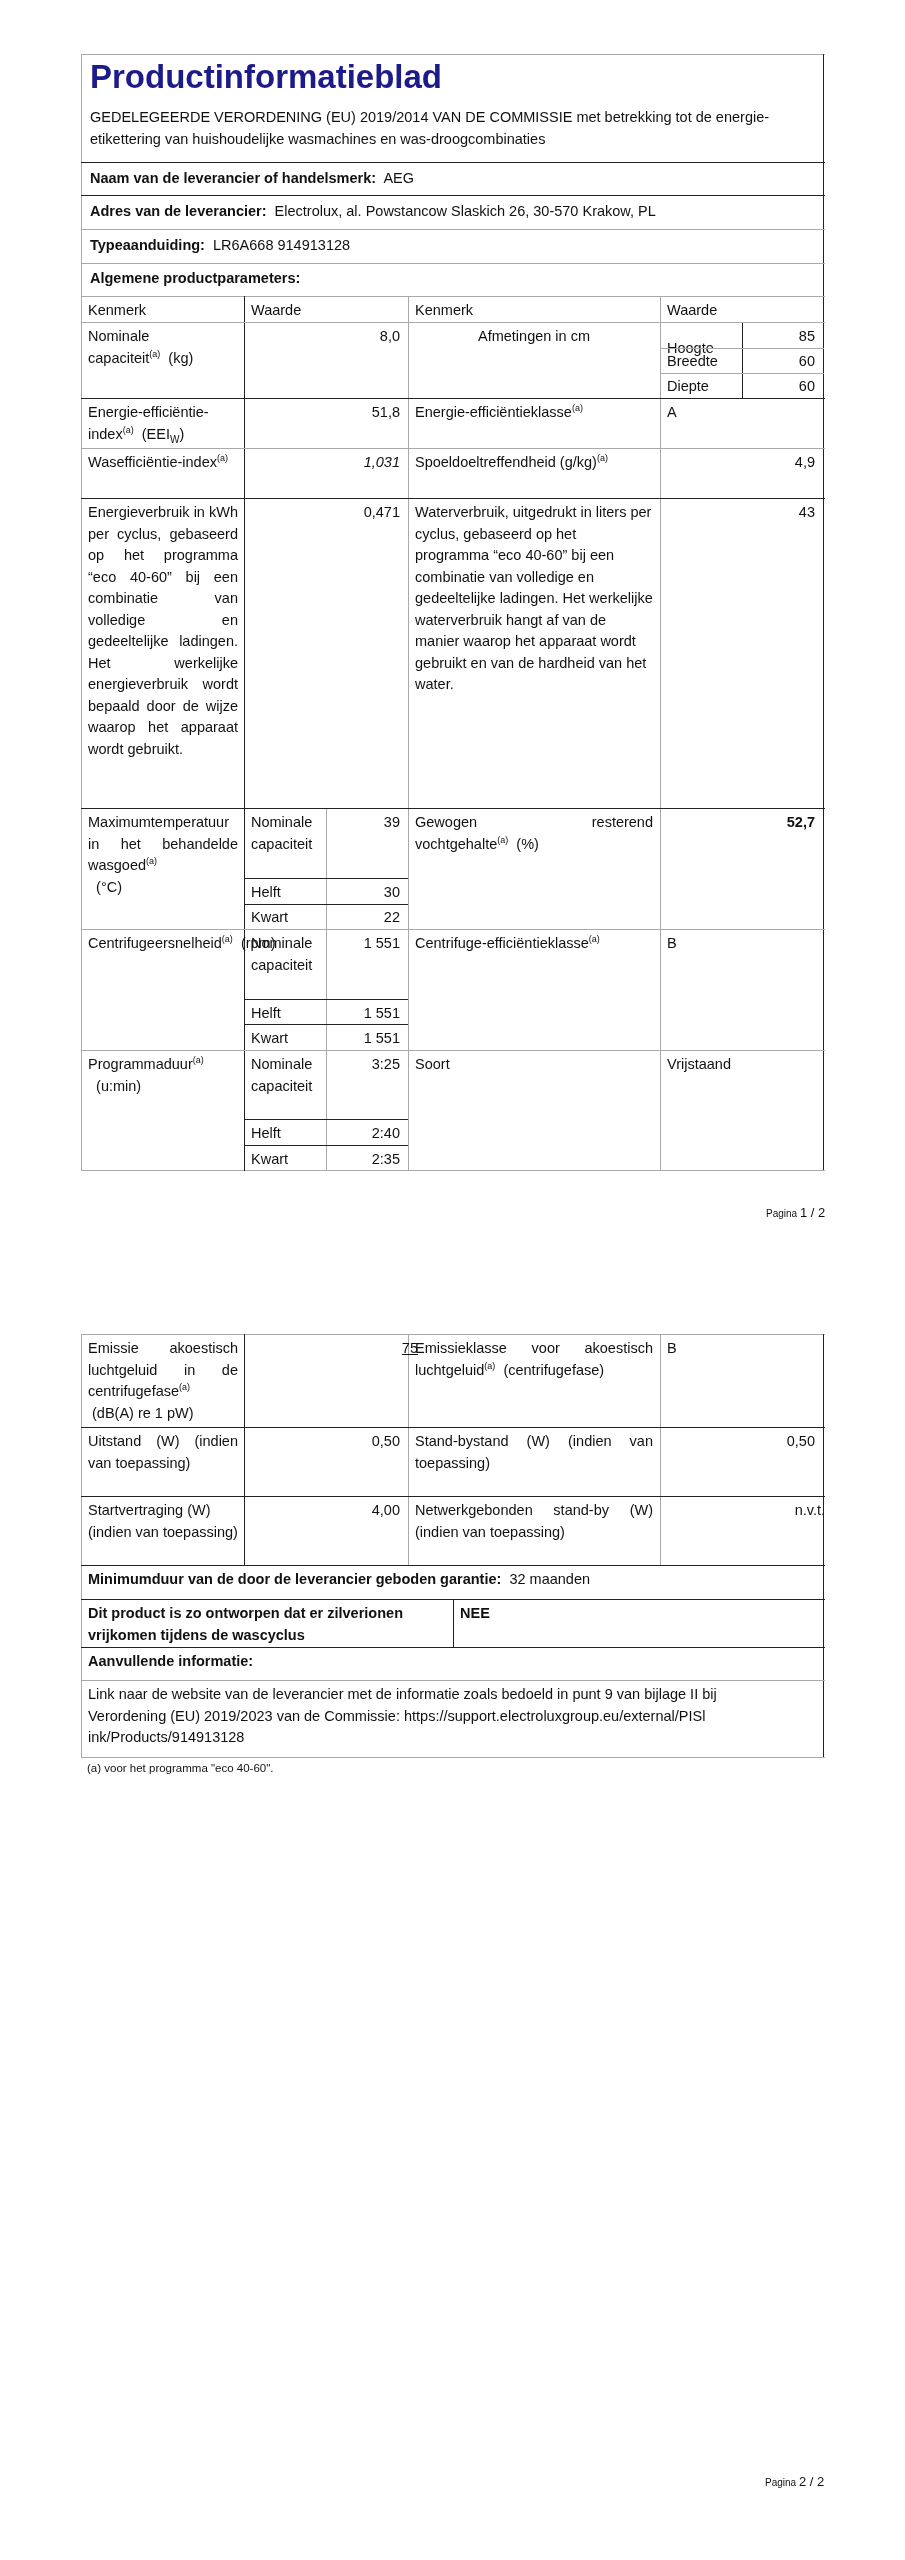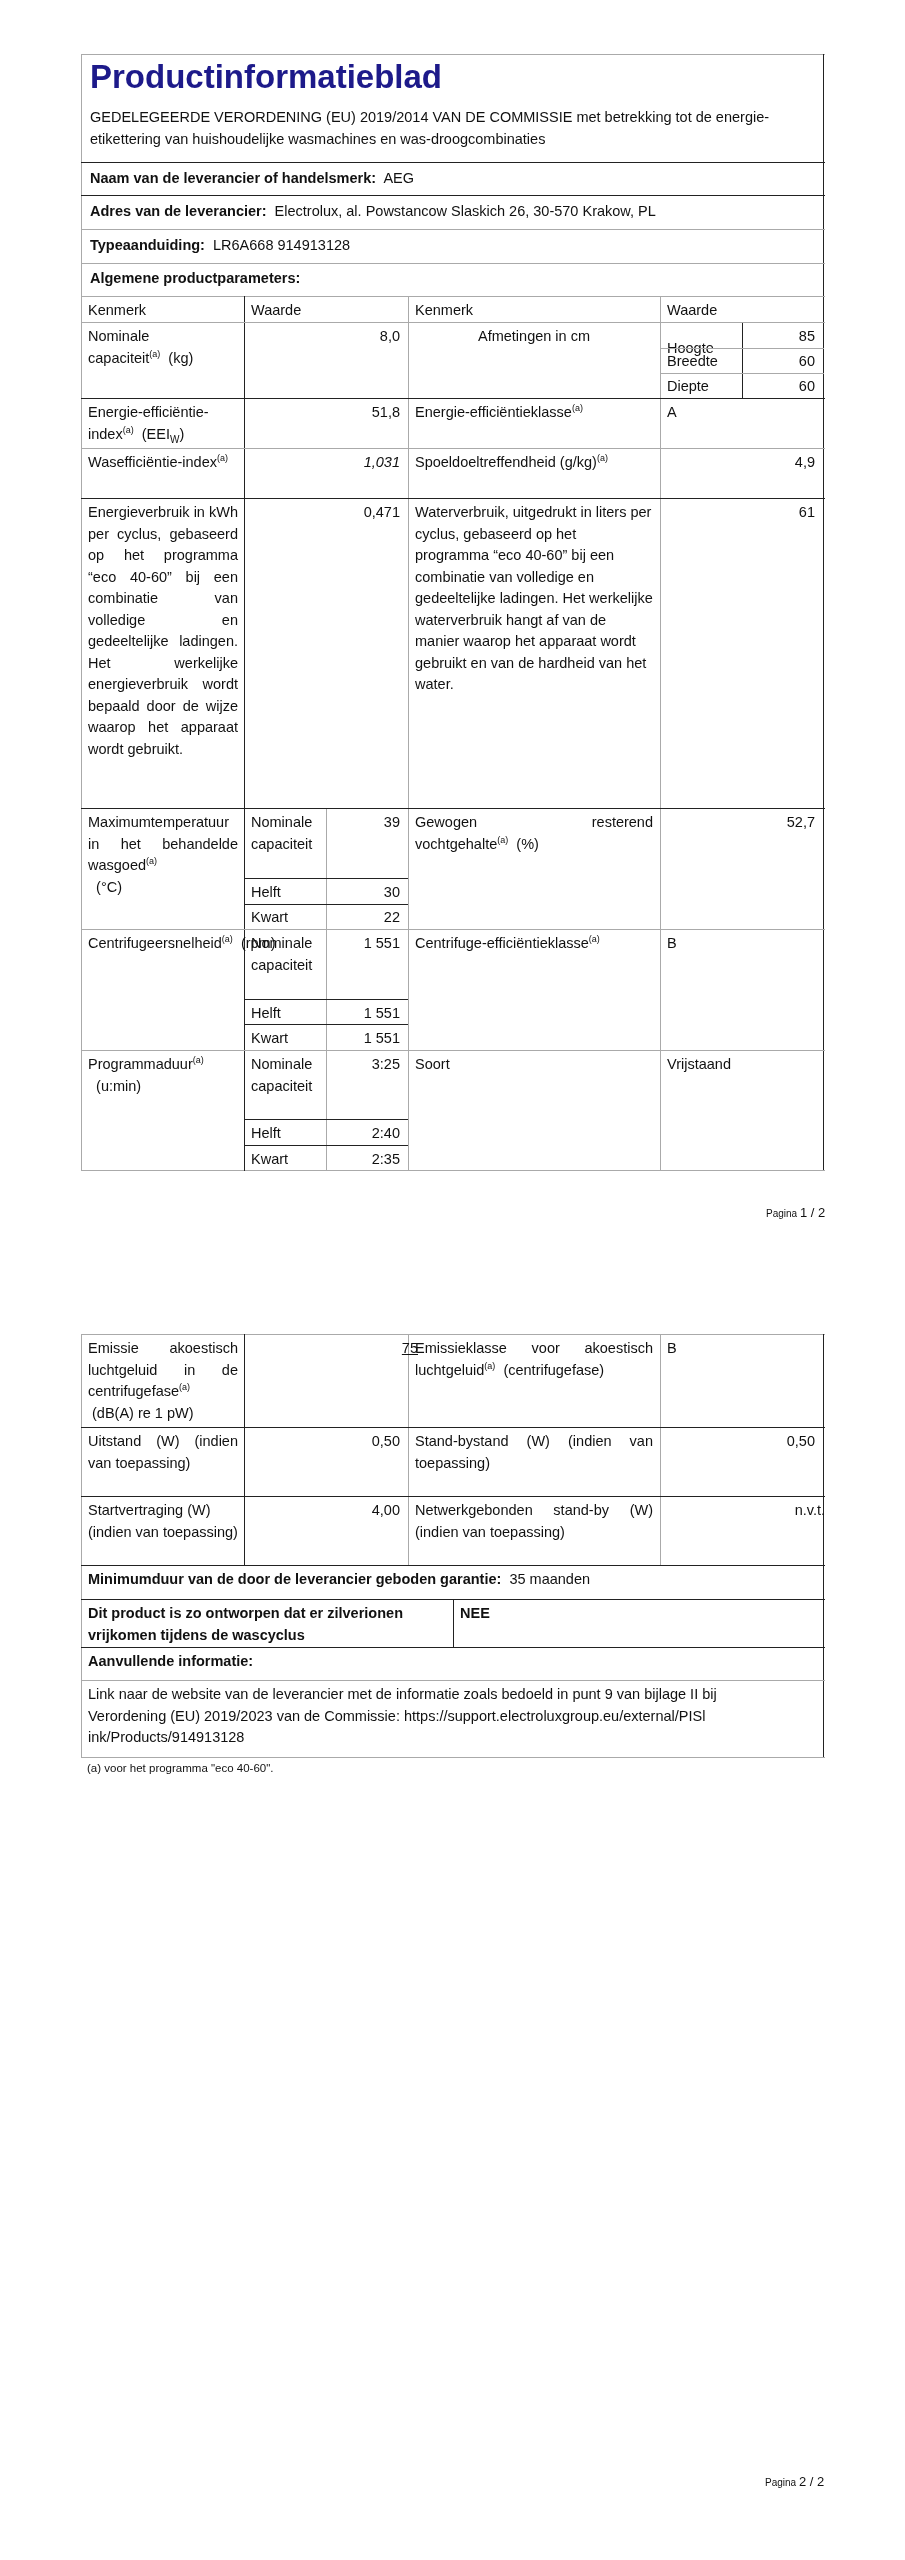--- a/index.html
+++ b/index.html
@@ -104,38 +104,38 @@
   <div class="cell num" style="left:245px;top:450px;width:163px;font-style:italic;">1,031</div>
   <div class="cell" style="left:409px;top:450px;width:250px;">
     <span>Spoeldoeltreffendheid (g/kg)</span><sup>(a)</sup>
   </div>
   <div class="cell num" style="left:661px;top:450px;width:162px;">4,9</div>
   <div class="hl h-dark" style="left:81px;top:498px;width:744px;"></div>
 
   <div class="cell just" style="left:82px;top:500px;width:162px;hyphens:auto;" lang="nl">Energieverbruik in kWh per cyclus, gebaseerd op het programma “eco 40-60” bij een combinatie van volledige en gedeeltelijke ladingen. Het werkelijke energieverbruik wordt bepaald door de wijze waarop het apparaat wordt gebruikt.</div>
   <div class="cell num" style="left:245px;top:500px;width:163px;">0,471</div>
   <div class="cell" style="left:409px;top:500px;width:250px;hyphens:auto;" lang="nl">Waterverbruik, uitgedrukt in liters per cyclus, gebaseerd op het programma “eco 40-60” bij een combinatie van volledige en gedeeltelijke ladingen. Het werkelijke waterverbruik hangt af van de manier waarop het apparaat wordt gebruikt en van de hardheid van het water.</div>
-  <div class="cell num" style="left:661px;top:500px;width:162px;">61</div>
+  <div class="cell num" style="left:661px;top:500px;width:162px;">43</div>
   <div class="hl h-dark" style="left:81px;top:808px;width:744px;"></div>
 
   <div class="cell just" style="left:82px;top:810px;width:162px;">
     <span>Maximumtemperatuur in het behandelde wasgoed</span><sup>(a)</sup><br>&nbsp;&nbsp;<span>(°C)</span>
   </div>
   <div class="cell" style="left:245px;top:810px;width:80px;hyphens:auto;" lang="nl">Nominale capaciteit</div>
   <div class="cell num" style="left:327px;top:810px;width:81px;">39</div>
   <div class="hl h-dark" style="left:245px;top:878px;width:163px;"></div>
   <div class="cell" style="left:245px;top:880px;width:80px;">Helft</div>
   <div class="cell num" style="left:327px;top:880px;width:81px;">30</div>
   <div class="hl h-dark" style="left:245px;top:904px;width:163px;"></div>
   <div class="cell" style="left:245px;top:905px;width:80px;">Kwart</div>
   <div class="cell num" style="left:327px;top:905px;width:81px;">22</div>
   <div class="cell just" style="left:409px;top:810px;width:250px;">
     <span>Gewogen resterend vochtgehalte</span><sup>(a)</sup>&nbsp;&nbsp;<span>(%)</span>
   </div>
-  <div class="cell num" style="left:661px;top:810px;width:162px;">52,7</div>
+  <div class="cell num" style="left:661px;top:810px;width:162px;font-weight:bold;">52,7</div>
   <div class="hl h-gray" style="left:81px;top:929px;width:744px;"></div>
 
   <div class="cell" style="left:82px;top:931px;width:162px;">
     <span>Centrifugeersnelheid</span><sup>(a)</sup>&nbsp;&nbsp;<span>(rpm)</span>
   </div>
   <div class="cell" style="left:245px;top:931px;width:80px;">Nominale capaciteit</div>
   <div class="cell num" style="left:327px;top:931px;width:81px;">1 551</div>
   <div class="hl h-dark" style="left:245px;top:999px;width:163px;"></div>
   <div class="cell" style="left:245px;top:1001px;width:80px;">Helft</div>
   <div class="cell num" style="left:327px;top:1001px;width:81px;">1 551</div>
@@ -195,21 +195,21 @@
   <div class="hl h-dark" style="left:81px;top:1496px;width:744px;"></div>
 
   <div class="cell" style="left:82px;top:1498px;width:162px;hyphens:auto;" lang="nl">Startvertraging (W) (indien van toepassing)</div>
   <div class="cell num" style="left:245px;top:1498px;width:163px;">4,00</div>
   <div class="cell just" style="left:409px;top:1498px;width:250px;">Netwerkgebonden stand-by (W) (indien van toepassing)</div>
   <div class="cell num" style="left:671px;top:1498px;width:162px;">n.v.t.</div>
   <div class="hl h-dark" style="left:81px;top:1565px;width:744px;"></div>
 
   <div class="cell" style="left:82px;top:1567px;width:740px;">
     <span class="bold">Minimumduur van de door de leverancier geboden garantie:</span>&nbsp;
-    <span>35 maanden</span>
+    <span>32 maanden</span>
   </div>
   <div class="hl h-dark" style="left:81px;top:1599px;width:744px;"></div>
 
   <div class="vl v-dark" style="left:453px;top:1599px;height:48px;"></div>
   <div class="cell bold" style="left:82px;top:1601px;width:370px;">Dit product is zo ontworpen dat er zilverionen vrijkomen tijdens de wascyclus</div>
   <div class="cell bold" style="left:454px;top:1601px;width:368px;">NEE</div>
   <div class="hl h-dark" style="left:81px;top:1647px;width:744px;"></div>
 
   <div class="cell bold" style="left:82px;top:1649px;width:740px;">Aanvullende informatie:</div>
   <div class="hl h-gray" style="left:81px;top:1680px;width:744px;"></div>

